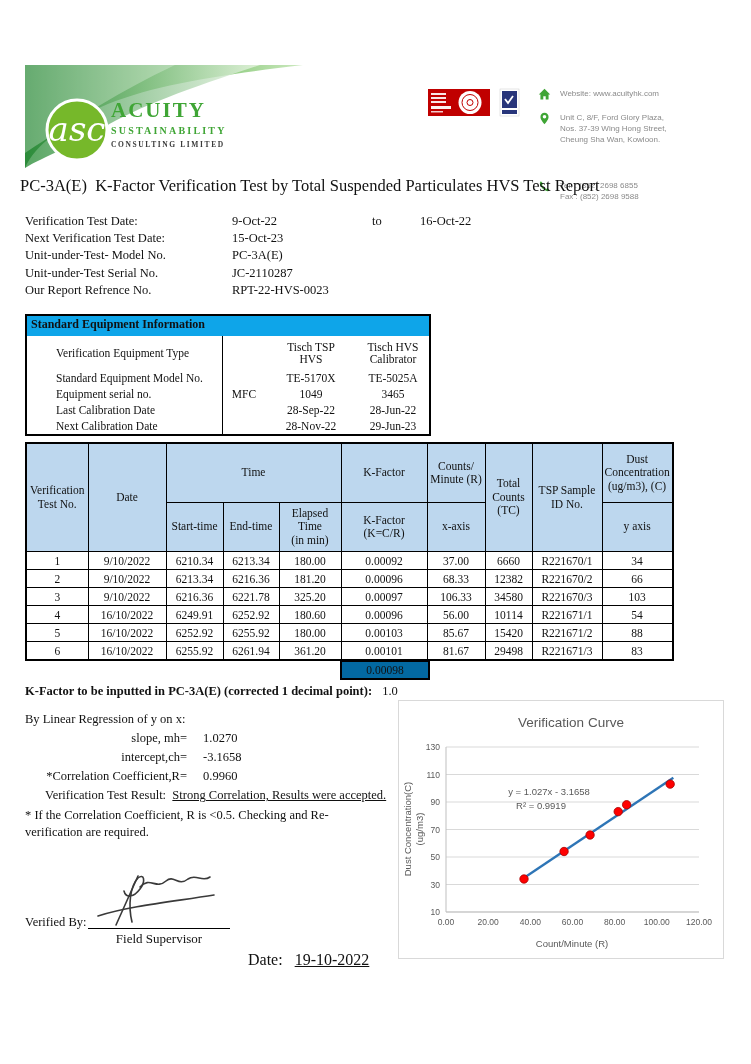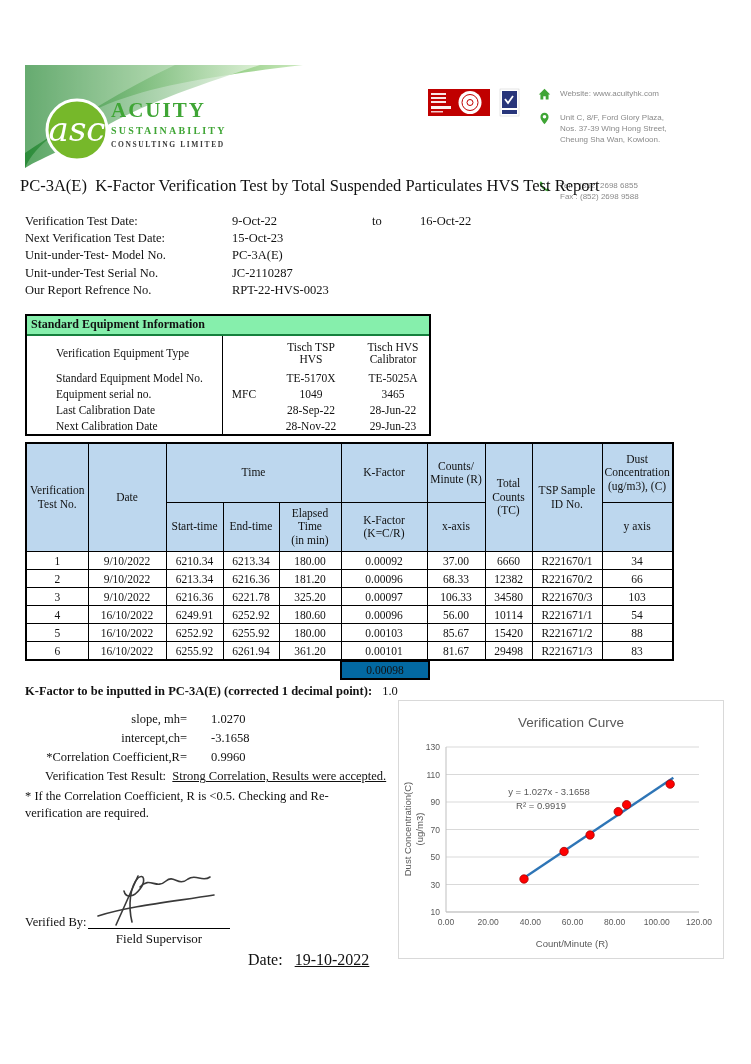--- a/index.html
+++ b/index.html
@@ -22,21 +22,21 @@
   .title{position:absolute;left:20px;top:176px;font-size:16.5px;white-space:pre;}
 
   
   .meta{position:absolute;left:25px;top:213px;font-size:12.5px;line-height:17.2px;}
   .m-label{display:inline-block;width:207px;}
   .m-value{display:inline-block;width:140px;}
   .m-to{display:inline-block;width:48px;}
 
   
   .equip{position:absolute;left:25px;top:314px;width:402px;border:2px solid #000;font-size:11.5px;}
-  .equip-header{background:#86efac;border-bottom:2px solid #15803d;font-weight:bold;font-size:12px;
+  .equip-header{background:#0ea5e9;border-bottom:2px solid #0ea5e9;font-weight:bold;font-size:12px;
                 padding:1px 4px;height:16px;line-height:15px;}
   .equip-body{display:grid;grid-template-columns:196px 42px 92px 1fr;
               grid-template-rows:34px 16px 16px 16px 16px;}
   .e-label{border-right:1.5px solid #000;padding-left:4px;display:flex;align-items:center;margin-left:25px;}
   .e-c{display:flex;align-items:center;justify-content:center;text-align:center;line-height:12.5px;}
 
   
   .main-table{position:absolute;left:25px;top:442px;border-collapse:collapse;table-layout:fixed;}
   .main-table th,.main-table td{border:1px solid #000;text-align:center;vertical-align:middle;
       font-size:11.5px;font-weight:normal;padding:0 2px;}
@@ -49,21 +49,21 @@
       background:#0369a1;text-align:center;font-size:11.5px;line-height:16px;}
 
   
   .kline{position:absolute;left:25px;top:684px;font-size:12.5px;font-weight:bold;}
   .kline-val{position:absolute;left:347px;top:684px;width:86px;text-align:center;
       font-size:12.5px;font-weight:normal;}
 
   
   .reg{position:absolute;left:25px;top:710px;width:370px;font-size:12.5px;line-height:19px;}
   .reg-lab{display:inline-block;width:162px;text-align:right;}
-  .reg-val{display:inline-block;margin-left:24px;}
+  .reg-val{display:inline-block;margin-left:16px;}
   .reg-result{padding-left:20px;}
   .u{text-decoration:underline;}
   .reg-foot{width:352px;line-height:16.5px;margin-top:2px;}
 
   
   .chart-box{position:absolute;left:398px;top:700px;width:324px;height:257px;background:#fff;
       border:1px solid #D9D9D9;}
   .chart-box svg{display:block;}
   svg text{fill:#595959;font-family:"Liberation Sans",sans-serif;}
   text.ct{font-size:13.5px;}
@@ -314,20 +314,21 @@
         </tr>
     </tbody>
   </table>
 
   <div class="avg-cell">0.00098</div>
 
   <div class="kline">K-Factor to be inputted in PC-3A(E) (corrected 1 decimal point):</div>
   <div class="kline-val">1.0</div>
 
   <div class="reg">
+    <div>By Linear Regression of y on x:</div>
     <div><span class="reg-lab">slope, mh=</span><span class="reg-val">1.0270</span></div>
     <div><span class="reg-lab">intercept,ch=</span><span class="reg-val">-3.1658</span></div>
     <div><span class="reg-lab">*Correlation Coefficient,R=</span><span class="reg-val">0.9960</span></div>
     <div class="reg-result"><span>Verification Test Result:</span>&nbsp; <span class="u">Strong Correlation, Results were accepted.</span></div>
     <div class="reg-foot">* If the Correlation Coefficient, R is &lt;0.5. Checking and Re-verification are required.</div>
   </div>
 
   <div class="chart-box">
     <svg width="322" height="255" viewBox="0 0 322 255">
       <text class="ct" x="172" y="26" text-anchor="middle">Verification Curve</text>

